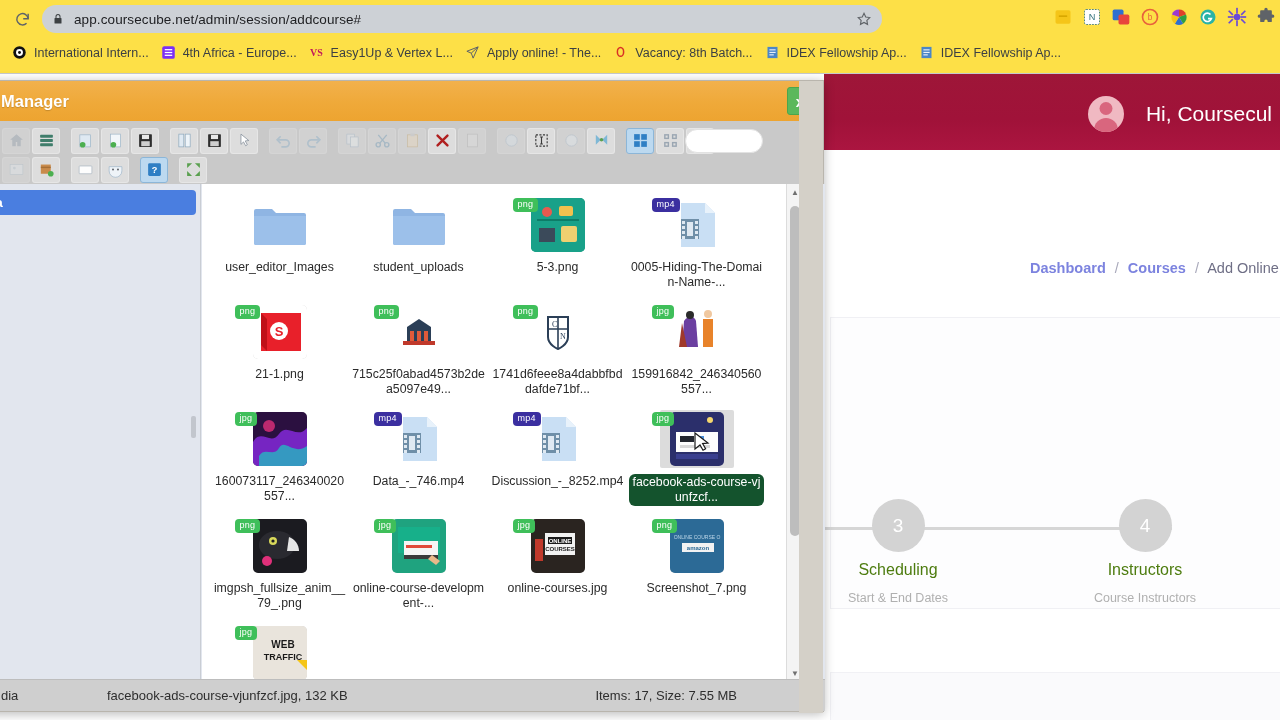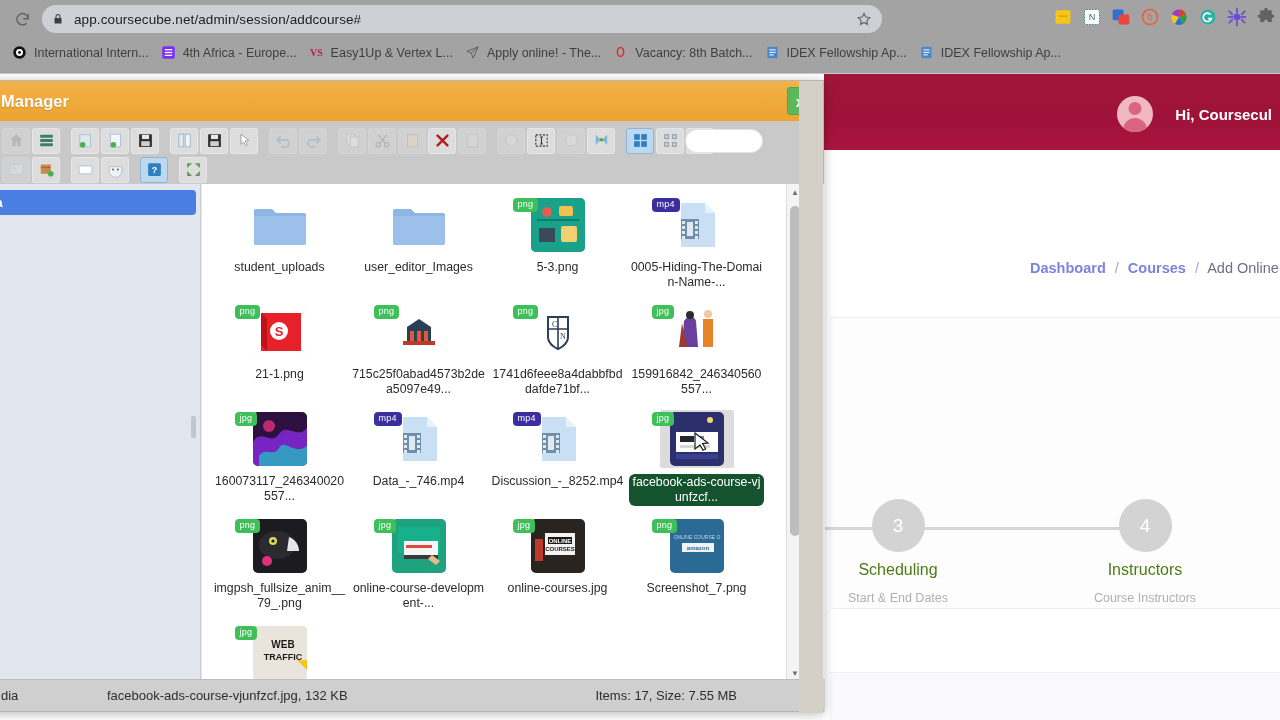--- a/index.html
+++ b/index.html
@@ -6,21 +6,21 @@
   html, body {
     width: 1280px; height: 720px; overflow: hidden;
     font-family: "Liberation Sans", sans-serif;
     background: #ffffff;
   }
   .screen { position: relative; width: 1280px; height: 720px; overflow: hidden; }
 
   
   .browser-chrome {
     position: absolute; top: 0; left: 0; width: 1280px; height: 74px;
-    background: #a3a3a3;
+    background: #fde047;
   }
   .omni-row { position: relative; height: 38px; display: flex; align-items: center; }
   .reload-btn {
     width: 28px; height: 28px; margin-left: 8px; border-radius: 50%;
     display: flex; align-items: center; justify-content: center;
     color: #5f6368;
   }
   .omnibox {
     position: relative; margin-left: 6px; height: 28px; width: 840px;
     background: #cdd1d6; border-radius: 14px;
@@ -60,21 +60,21 @@
     position: absolute; left: 0; top: 74px; width: 1280px; height: 646px;
     background: #ffffff;
   }
   .app-topbar {
     position: absolute; left: 824px; top: 0; width: 456px; height: 76px;
     background: linear-gradient(180deg, #9e1638 0%, #a01239 60%, #ab1540 100%);
   }
   .app-user {
     position: absolute; right: 8px; top: 22px;
     display: flex; align-items: center; gap: 22px;
-    color: #ffffff; font-size: 15px; font-weight: bold; white-space: nowrap;
+    color: #ffffff; font-size: 21px; font-weight: normal; white-space: nowrap;
   }
   .avatar {
     width: 36px; height: 36px; border-radius: 50%;
     background: #f0b9c2; position: relative; overflow: hidden; flex: 0 0 auto;
   }
   .avatar::before {
     content: ""; position: absolute; left: 50%; top: 6px;
     transform: translateX(-50%); width: 13px; height: 13px;
     border-radius: 50%; background: #d9667e;
   }
@@ -685,31 +685,31 @@
       <div class="fm-files">
         <div class="grid">
 
           <div class="tile">
             <div class="thumb-wrap">
               <svg class="folder-ico" viewBox="0 0 56 44">
                 <path d="M2 8a2 2 0 0 1 2-2h16l4 4h28a2 2 0 0 1 2 2v28a2 2 0 0 1-2 2H4a2 2 0 0 1-2-2z" fill="#8fb5e3"></path>
                 <path d="M2 13h52v27a2 2 0 0 1-2 2H4a2 2 0 0 1-2-2z" fill="#9cc0ea"></path>
               </svg>
             </div>
-            <div class="fname">student_uploads</div>
+            <div class="fname">user_editor_Images</div>
           </div>
 
           <div class="tile">
             <div class="thumb-wrap">
               <svg class="folder-ico" viewBox="0 0 56 44">
                 <path d="M2 8a2 2 0 0 1 2-2h16l4 4h28a2 2 0 0 1 2 2v28a2 2 0 0 1-2 2H4a2 2 0 0 1-2-2z" fill="#8fb5e3"></path>
                 <path d="M2 13h52v27a2 2 0 0 1-2 2H4a2 2 0 0 1-2-2z" fill="#9cc0ea"></path>
               </svg>
             </div>
-            <div class="fname">user_editor_Images</div>
+            <div class="fname">student_uploads</div>
           </div>
 
           <div class="tile">
             <div class="thumb-wrap">
               <span class="badge">png</span>
               <div class="thumb" style="background:#1f9c7e;">
                 <svg width="54" height="54" viewBox="0 0 54 54">
                     <rect width="54" height="54" fill="#19a189"></rect>
                     <circle cx="16" cy="14" r="5" fill="#e85a4f"></circle>
                     <rect x="28" y="8" width="14" height="10" rx="2" fill="#f2c14e"></rect>

